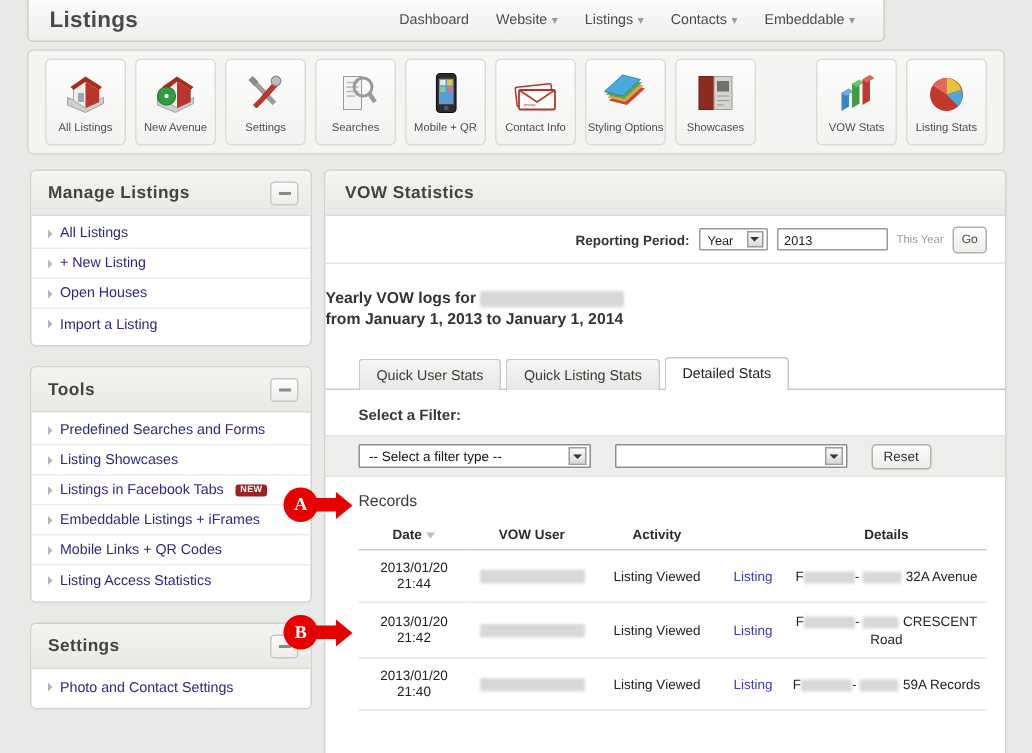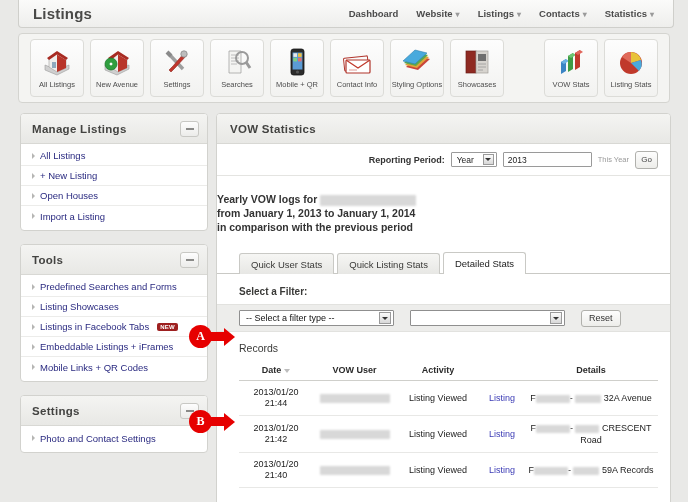--- a/index.html
+++ b/index.html
@@ -7,35 +7,35 @@
     margin: 0; padding: 0;
     width: 688px; height: 502px;
     background: #e8e8e6;
     font-family: "Liberation Sans", sans-serif;
     overflow: hidden;
   }
   .page { position: relative; width: 688px; height: 502px; background: #e9e9e7; }
 
   
   .topbar {
-    position: absolute; left: 18px; top: 0; width: 656px; height: 28px;
+    position: absolute; left: 18px; top: 0; width: 572px; height: 28px;
     background: linear-gradient(to bottom, #fbfbfa, #eeeeec);
     border: 1px solid #cfcfcb; border-top: none;
     border-radius: 0 0 4px 4px;
     display: flex; align-items: center; justify-content: space-between;
     padding: 0 10px 0 14px;
     gap: 32px;
   }
   .app-title {
     font-size: 15px; font-weight: bold; color: #4a4a48; letter-spacing: .2px;
   }
   .topnav { display: flex; align-items: center; gap: 0; }
   .topnav .navitem {
     font-size: 9.5px; color: #4b4b4b; padding: 3px 9px;
-    white-space: nowrap; cursor: pointer; font-weight: bold;
+    white-space: nowrap; cursor: pointer;
   }
   .topnav .navitem .caret { color: #9a9a9a; font-size: 8px; margin-left: 3px; }
 
   
   .iconbar {
     position: absolute; left: 18px; top: 33px; width: 652px; height: 70px;
     background: #f4f4f2; border: 1px solid #d4d4d0; border-radius: 4px;
     display: flex; align-items: center; padding: 0 8px;
   }
   .icon-tile {
@@ -114,21 +114,21 @@
     padding: 0 2px 0 5px; border-radius: 1px; cursor: pointer; min-width: 46px;
     justify-content: space-between;
   }
   .sel .sc {
     width: 11px; height: 11px; margin-left: 4px;
     background: linear-gradient(to bottom,#fbfbfb,#d8d8d8);
     border: 1px solid #9a9a9a; display: flex; align-items: center; justify-content: center;
   }
   .sel .sc i { display:block; width:0;height:0; border-left:3px solid transparent; border-right:3px solid transparent; border-top:3px solid #333; }
   .txtinput {
-    height: 15px; width: 89px; border: 1px solid #9a9a9a; background: #fff;
+    height: 15px; width: 74px; border: 1px solid #9a9a9a; background: #fff;
     font-size: 8.5px; color: #222; padding: 0 4px; display: flex; align-items: center;
     border-radius: 1px;
   }
   .thisyear { font-size: 7.5px; color: #9a9a9a; }
   .gobtn {
     width: 23px; height: 18px; border: 1px solid #b0b0ac; border-radius: 3px;
     background: linear-gradient(to bottom,#fdfdfd,#ededea);
     font-size: 8px; color: #444; display: flex; align-items: center; justify-content: center;
     cursor: pointer;
   }
@@ -222,21 +222,21 @@
 
 <div class="page">
 
   <div class="topbar">
     <div class="app-title">Listings</div>
     <div class="topnav">
       <div class="navitem"><span>Dashboard</span></div>
       <div class="navitem"><span>Website</span><span class="caret">▾</span></div>
       <div class="navitem"><span>Listings</span><span class="caret">▾</span></div>
       <div class="navitem"><span>Contacts</span><span class="caret">▾</span></div>
-      <div class="navitem"><span>Statistics</span><span class="caret">▾</span></div>
+      <div class="navitem"><span>Embeddable</span><span class="caret">▾</span></div>
     </div>
   </div>
 
   <div class="iconbar">
 
     <div class="icon-tile">
       <svg class="glyph" viewBox="0 0 32 32">
         <path d="M4 24 L16 29 L28 23 L28 19 L16 24 L4 19 Z" fill="#cfcfcf" stroke="#9a9a9a" stroke-width=".6"></path>
         <path d="M8 12 L16 7 L25 13 L25 22 L16 26 L8 21 Z" fill="#efeeec" stroke="#a0a0a0" stroke-width=".6"></path>
         <path d="M6 12 L16 5 L27 12 L25 14 L16 8.5 L8 14 Z" fill="#a82b22"></path>
@@ -411,20 +411,24 @@
           <span class="badge-new">NEW</span>
         </div>
         <div class="nav-row">
           <span class="arrow"></span>
           <span class="txt">Embeddable Listings + iFrames</span>
         </div>
         <div class="nav-row">
           <span class="arrow"></span>
           <span class="txt">Mobile Links + QR Codes</span>
         </div>
+        <div class="nav-row">
+          <span class="arrow"></span>
+          <span class="txt">Listing Access Statistics</span>
+        </div>
       </div>
     </div>
 
     <div class="panel">
       <div class="panel-head">
         <div class="ttl">Settings</div>
         <div class="collapse-btn">
             <span class="dash"></span>
           </div>
       </div>
@@ -456,21 +460,20 @@
       <span class="thisyear">This Year</span>
       <div class="gobtn">Go</div>
     </div>
 
     <div class="summary">
       <div>
         <span>Yearly VOW logs for</span>
         <span class="redact" style="width:96px;height:11px;"></span>
       </div>
       <div>from January 1, 2013 to January 1, 2014</div>
-      <div>in comparison with the previous period</div>
     </div>
 
     <div class="tabs">
       <div class="tab">Quick User Stats</div>
       <div class="tab">Quick Listing Stats</div>
       <div class="tab active">Detailed Stats</div>
     </div>
 
     <div class="filter-title">Select a Filter:</div>
 

